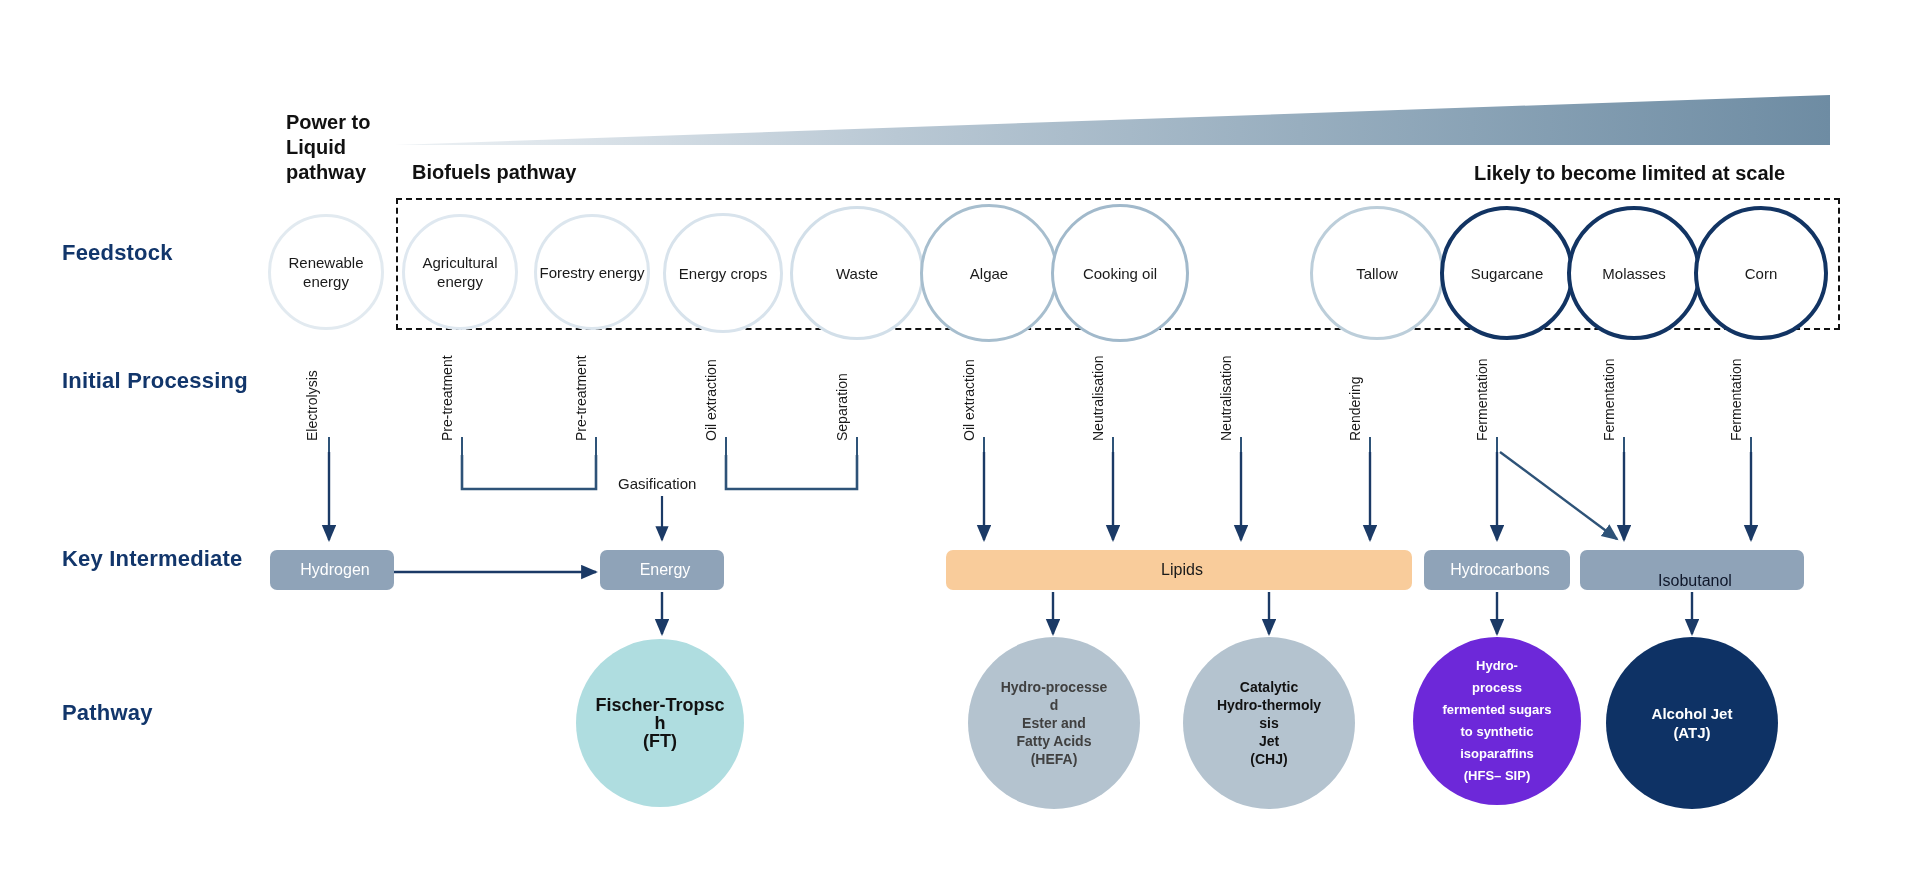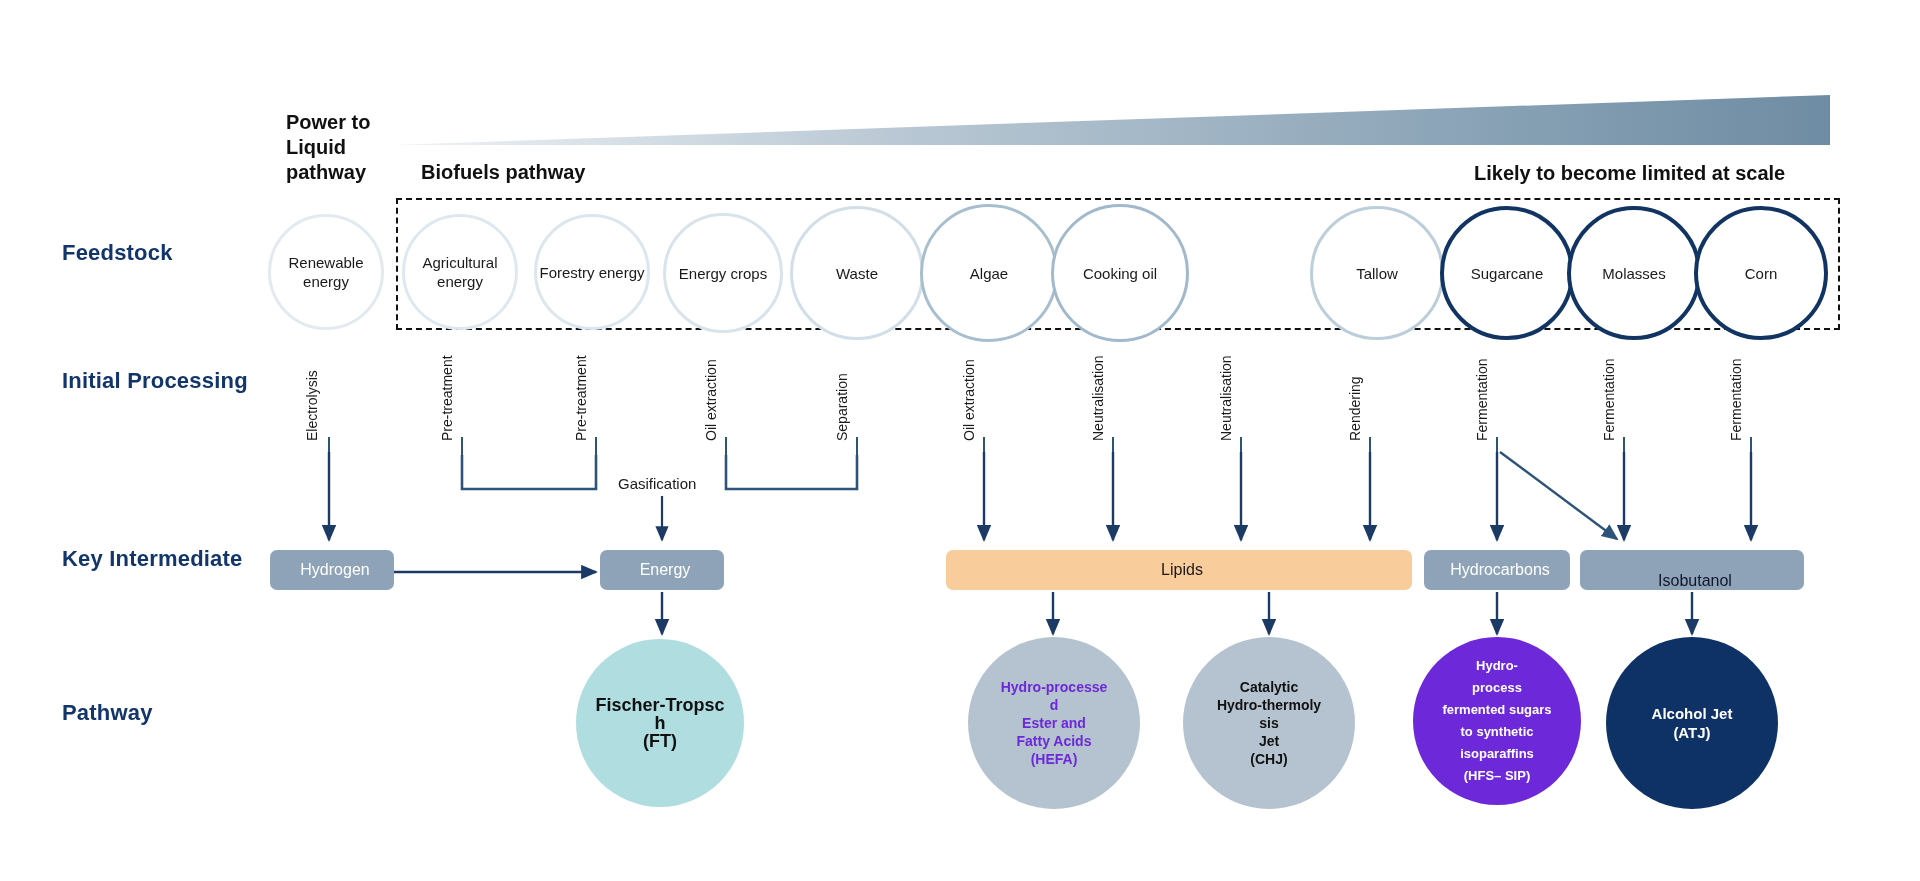--- a/index.html
+++ b/index.html
@@ -57,21 +57,21 @@
           <stop offset="100%" stop-color="#6E8CA3"></stop>
         </linearGradient>
       </defs>
       <polygon points="0,52 1435,2 1435,52" fill="url(#wedgegrad)"></polygon>
     </svg>
   </div>
 
   <div class="section-head" style="left:286px;top:110px;width:120px;white-space:pre-line;">Power to
 Liquid
 pathway</div>
-  <div class="section-head" style="left: 421px; top: 160px; white-space: pre-line; text-align: center;">Biofuels pathway</div>
+  <div class="section-head" style="left: 412px; top: 160px; white-space: pre-line; text-align: center;">Biofuels pathway</div>
   <div class="section-head" style="left: 1474px; top: 161px; white-space: pre-line;">Likely to become limited at scale</div>
 
   <div class="dashed-box" style="left:396px;top:198px;width:1444px;height:132px;"></div>
 
   <div class="row-title" style="left:62px;top:240px;">Feedstock</div>
   <div class="row-title" style="left:62px;top:368px;">Initial Processing</div>
   <div class="row-title" style="left:62px;top:546px;">Key Intermediate</div>
   <div class="row-title" style="left:62px;top:700px;">Pathway</div>
 
   <div class="fs" style="left: 268px; top: 214px; width: 116px; height: 116px; border-width: 3px; border-color: rgb(226, 234, 240);">
@@ -189,21 +189,21 @@
     </div>
   <div class="ki" style="left: 1580px; top: 550px; width: 224px; height: 40px; background: rgb(143, 163, 184); color: #0f172a; align-items: flex-end;">
       <span>Isobutanol</span>
     </div>
 
   <div class="pw" style="left: 576px; top: 639px; width: 168px; height: 168px; background: rgb(175, 221, 224); color: rgb(17, 17, 17); font-size: 18px; line-height: 18px;">
       <span style="white-space: pre-line;">Fischer-Tropsc
 h
 (FT)</span>
     </div>
-  <div class="pw" style="left: 968px; top: 637px; width: 172px; height: 172px; background: rgb(180, 195, 207); color: #6d28d9; font-size: 14px; line-height: 18px;">
+  <div class="pw" style="left: 968px; top: 637px; width: 172px; height: 172px; background: rgb(180, 195, 207); color: #404040; font-size: 14px; line-height: 18px;">
       <span style="white-space: pre-line;">Hydro-processe
 d
 Ester and
 Fatty Acids
 (HEFA)</span>
     </div>
   <div class="pw" style="left: 1183px; top: 637px; width: 172px; height: 172px; background: rgb(180, 195, 207); color: rgb(17, 17, 17); font-size: 14px; line-height: 18px;">
       <span style="white-space: pre-line;">Catalytic
 Hydro-thermoly
 sis

